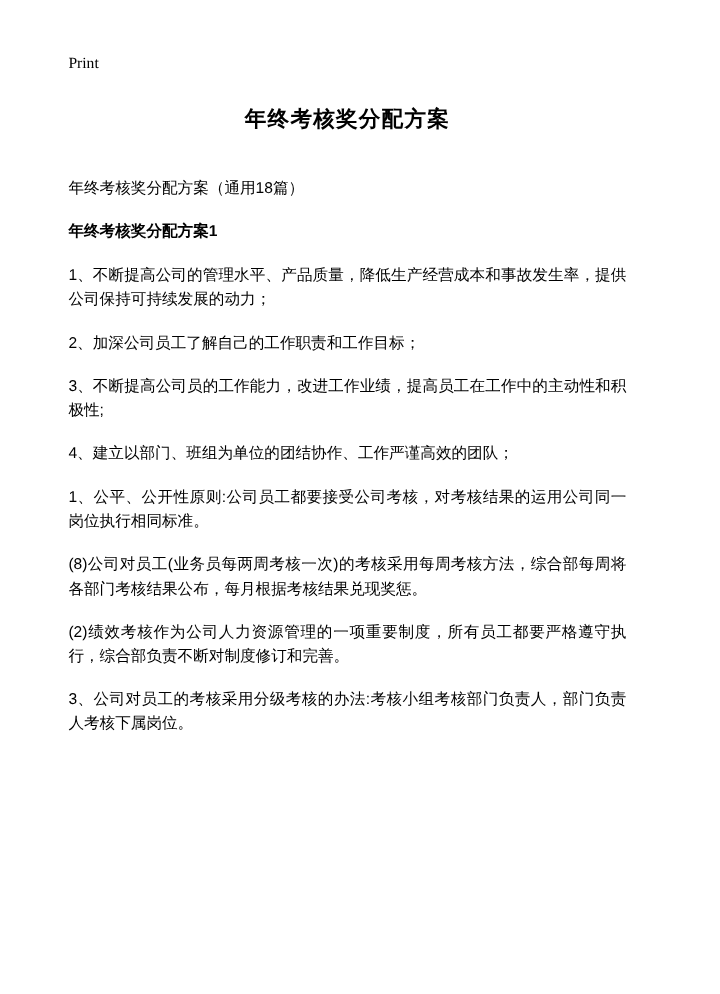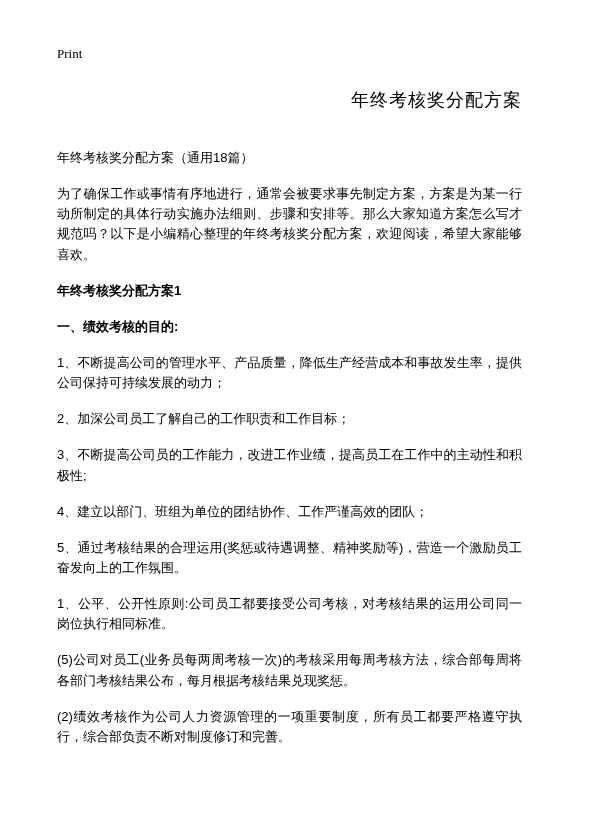--- a/index.html
+++ b/index.html
@@ -20,22 +20,22 @@
   .print-label {
     font-family: "Liberation Serif", "DejaVu Serif", serif;
     font-size: 13px;
     line-height: 1;
     margin: 0 0 28px 0;
     cursor: pointer;
     display: inline-block;
   }
   .doc-title {
     font-size: 18px;
-    font-weight: 400;
-    text-align: right;
+    font-weight: 700;
+    text-align: center;
     margin: 0 0 36px 0;
     letter-spacing: 1px;
   }
   .para {
     font-size: 13px;
     line-height: 1.55;
     margin: 16px 0 13px 0;
     text-align: justify;
   }
   .para.bold {
@@ -45,28 +45,26 @@
 </head>
 <body>
 
 <div class="page">
   <div class="print-label">Print</div>
 
   <h1 class="doc-title">年终考核奖分配方案</h1>
 
   <p class="para">年终考核奖分配方案（通用18篇）</p>
 
-  <p class="para">为了确保工作或事情有序地进行，通常会被要求事先制定方案，方案是为某一行动所制定的具体行动实施办法细则、步骤和安排等。那么大家知道方案怎么写才规范吗？以下是小编精心整理的年终考核奖分配方案，欢迎阅读，希望大家能够喜欢。</p>
 
   <p class="para bold">年终考核奖分配方案1</p>
 
   <div id="sections">
-      <p class="para bold">一、绩效考核的目的:</p>
       <p class="para">1、不断提高公司的管理水平、产品质量，降低生产经营成本和事故发生率，提供公司保持可持续发展的动力；</p>
       <p class="para">2、加深公司员工了解自己的工作职责和工作目标；</p>
       <p class="para">3、不断提高公司员的工作能力，改进工作业绩，提高员工在工作中的主动性和积极性;</p>
       <p class="para">4、建立以部门、班组为单位的团结协作、工作严谨高效的团队；</p>
-      <p class="para">5、通过考核结果的合理运用(奖惩或待遇调整、精神奖励等)，营造一个激励员工奋发向上的工作氛围。</p>
       <p class="para">1、公平、公开性原则:公司员工都要接受公司考核，对考核结果的运用公司同一岗位执行相同标准。</p>
-      <p class="para">(5)公司对员工(业务员每两周考核一次)的考核采用每周考核方法，综合部每周将各部门考核结果公布，每月根据考核结果兑现奖惩。</p>
+      <p class="para">(8)公司对员工(业务员每两周考核一次)的考核采用每周考核方法，综合部每周将各部门考核结果公布，每月根据考核结果兑现奖惩。</p>
       <p class="para">(2)绩效考核作为公司人力资源管理的一项重要制度，所有员工都要严格遵守执行，综合部负责不断对制度修订和完善。</p>
+      <p class="para">3、公司对员工的考核采用分级考核的办法:考核小组考核部门负责人，部门负责人考核下属岗位。</p>
     </div>
 </div>
 
 </body></html>

